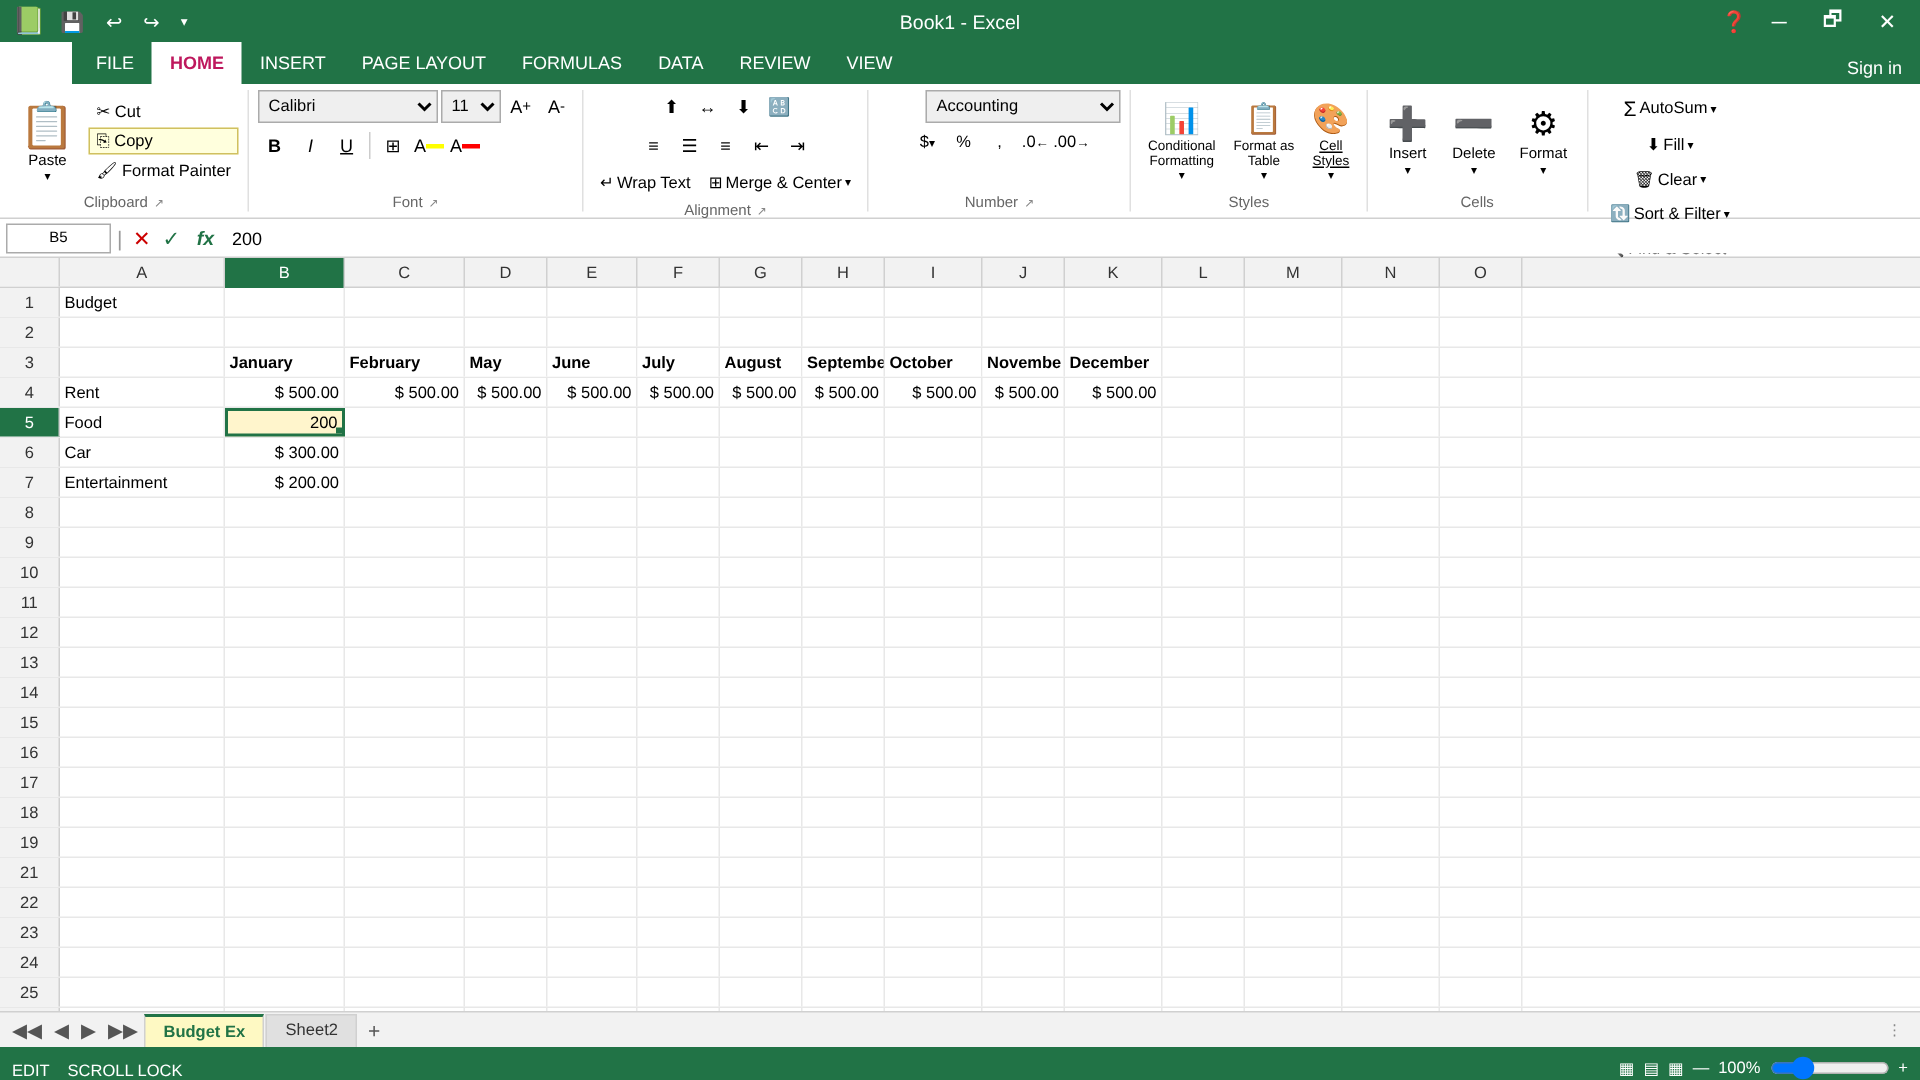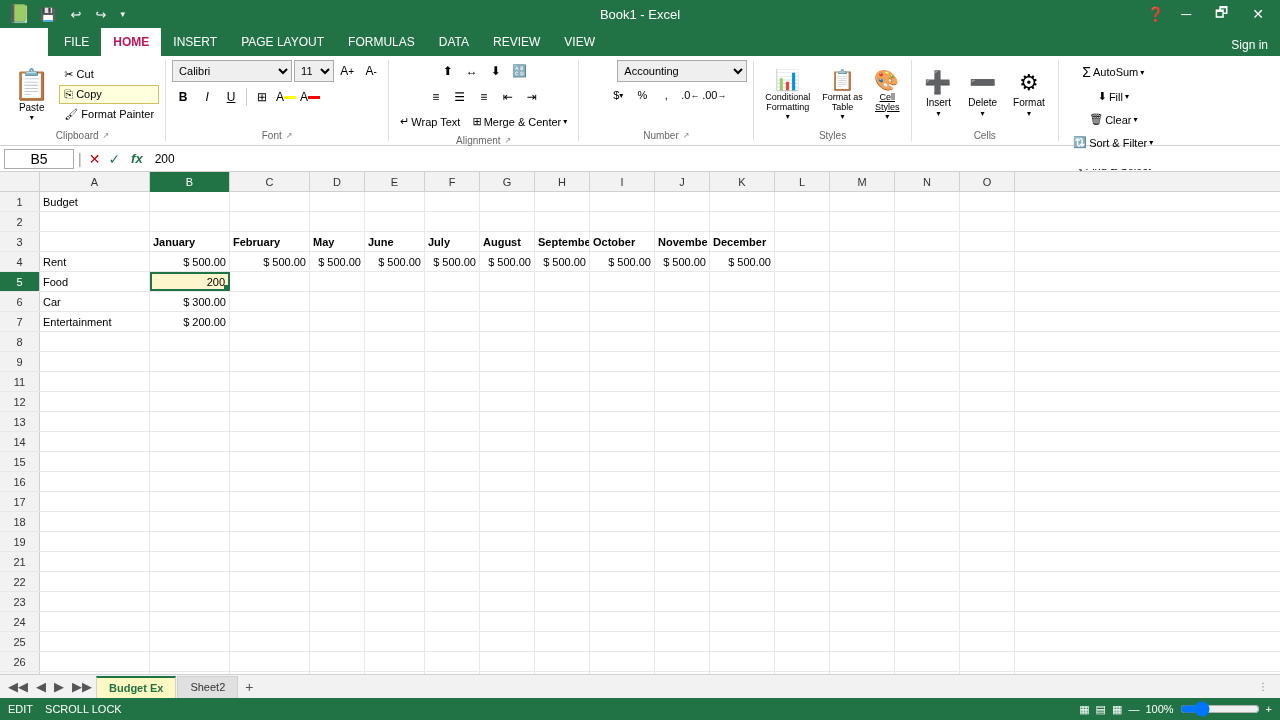--- a/index.html
+++ b/index.html
@@ -191,21 +191,21 @@
       border-bottom: 1px solid #d0d0d0;
       padding: 0 4px;
       gap: 4px;
       background: #fff;
     }
     #name-box {
       width: 70px;
       height: 20px;
       border: 1px solid #ababab;
       padding: 0 4px;
-      font-size: 14px;
+      font-size: 10px;
       text-align: center;
     }
     #formula-bar-separator { color: #999; font-size: 14px; }
     #fx-label { color: #217346; font-style: italic; font-size: 13px; font-weight: bold; padding: 0 4px; }
     #formula-input {
       flex: 1;
       height: 20px;
       border: none;
       outline: none;
       font-size: 12px;
@@ -313,21 +313,21 @@
     .col-m { width: 65px; min-width: 65px; }
     .col-n { width: 65px; min-width: 65px; }
     .col-o { width: 55px; min-width: 55px; }
 
     
     #status-bar {
       background: #217346;
       color: white;
       height: 22px;
       display: flex;
-      align-items: center;
+      align-items: flex-end;
       padding: 0 8px;
       font-size: 11px;
       justify-content: space-between;
     }
     #status-bar .left { display: flex; gap: 12px; }
     #status-bar .right { display: flex; align-items: center; gap: 6px; }
 
     
     #sheet-tabs {
       background: #f2f2f2;
@@ -837,20 +837,38 @@
           <div class="cell col-h"></div>
           <div class="cell col-i"></div>
           <div class="cell col-j"></div>
           <div class="cell col-k"></div>
           <div class="cell col-l"></div>
           <div class="cell col-m"></div>
           <div class="cell col-n"></div>
           <div class="cell col-o"></div>
         </div>
         <div class="sheet-row">
+          <div class="row-num">10</div>
+          <div class="cell col-a"></div>
+          <div class="cell col-b"></div>
+          <div class="cell col-c"></div>
+          <div class="cell col-d"></div>
+          <div class="cell col-e"></div>
+          <div class="cell col-f"></div>
+          <div class="cell col-g"></div>
+          <div class="cell col-h"></div>
+          <div class="cell col-i"></div>
+          <div class="cell col-j"></div>
+          <div class="cell col-k"></div>
+          <div class="cell col-l"></div>
+          <div class="cell col-m"></div>
+          <div class="cell col-n"></div>
+          <div class="cell col-o"></div>
+        </div>
+        <div class="sheet-row">
           <div class="row-num">11</div>
           <div class="cell col-a"></div>
           <div class="cell col-b"></div>
           <div class="cell col-c"></div>
           <div class="cell col-d"></div>
           <div class="cell col-e"></div>
           <div class="cell col-f"></div>
           <div class="cell col-g"></div>
           <div class="cell col-h"></div>
           <div class="cell col-i"></div>

